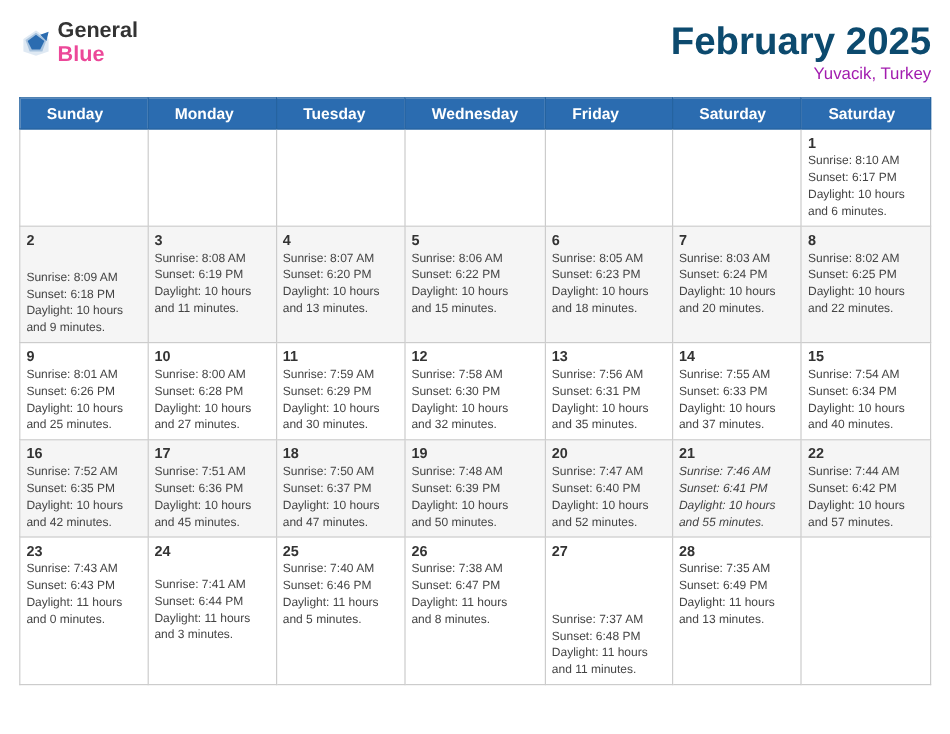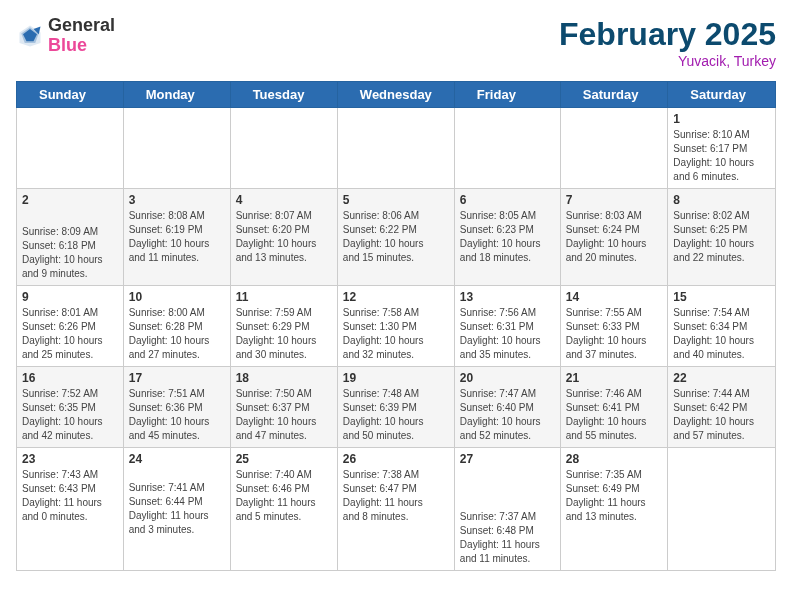--- a/index.html
+++ b/index.html
@@ -217,21 +217,21 @@
           <td>
             <span class="day-num">11</span>
             <div class="day-info" style="white-space: pre-line;">Sunrise: 7:59 AM
 Sunset: 6:29 PM
 Daylight: 10 hours
 and 30 minutes.</div>
           </td>
           <td>
             <span class="day-num">12</span>
             <div class="day-info" style="white-space: pre-line;">Sunrise: 7:58 AM
-Sunset: 1:30 PM
+Sunset: 6:30 PM
 Daylight: 10 hours
 and 32 minutes.</div>
           </td>
           <td>
             <span class="day-num">13</span>
             <div class="day-info" style="white-space: pre-line;">Sunrise: 7:56 AM
 Sunset: 6:31 PM
 Daylight: 10 hours
 and 35 minutes.</div>
           </td>
@@ -281,21 +281,21 @@
           </td>
           <td>
             <span class="day-num">20</span>
             <div class="day-info" style="white-space: pre-line;">Sunrise: 7:47 AM
 Sunset: 6:40 PM
 Daylight: 10 hours
 and 52 minutes.</div>
           </td>
           <td>
             <span class="day-num">21</span>
-            <div class="day-info" style="white-space: pre-line;">Sunrise: 7:46 AM
+            <div class="day-info" style="white-space: pre-line; font-style: italic;">Sunrise: 7:46 AM
 Sunset: 6:41 PM
 Daylight: 10 hours
 and 55 minutes.</div>
           </td>
           <td>
             <span class="day-num">22</span>
             <div class="day-info" style="white-space: pre-line;">Sunrise: 7:44 AM
 Sunset: 6:42 PM
 Daylight: 10 hours
 and 57 minutes.</div>

